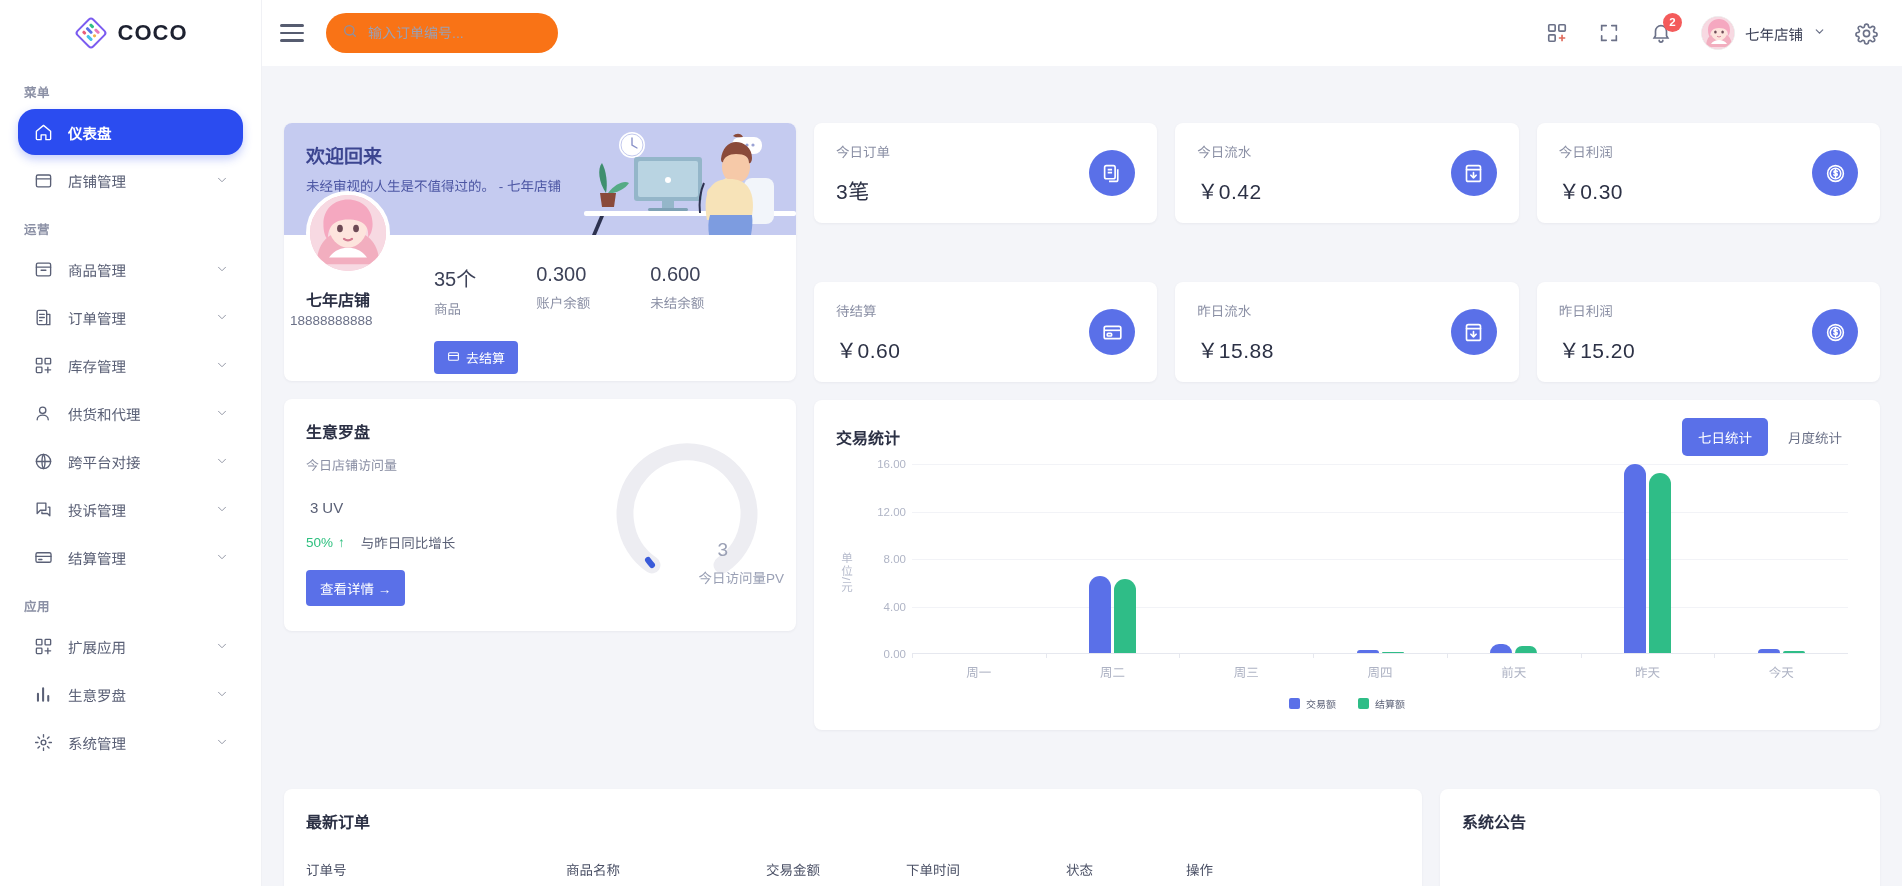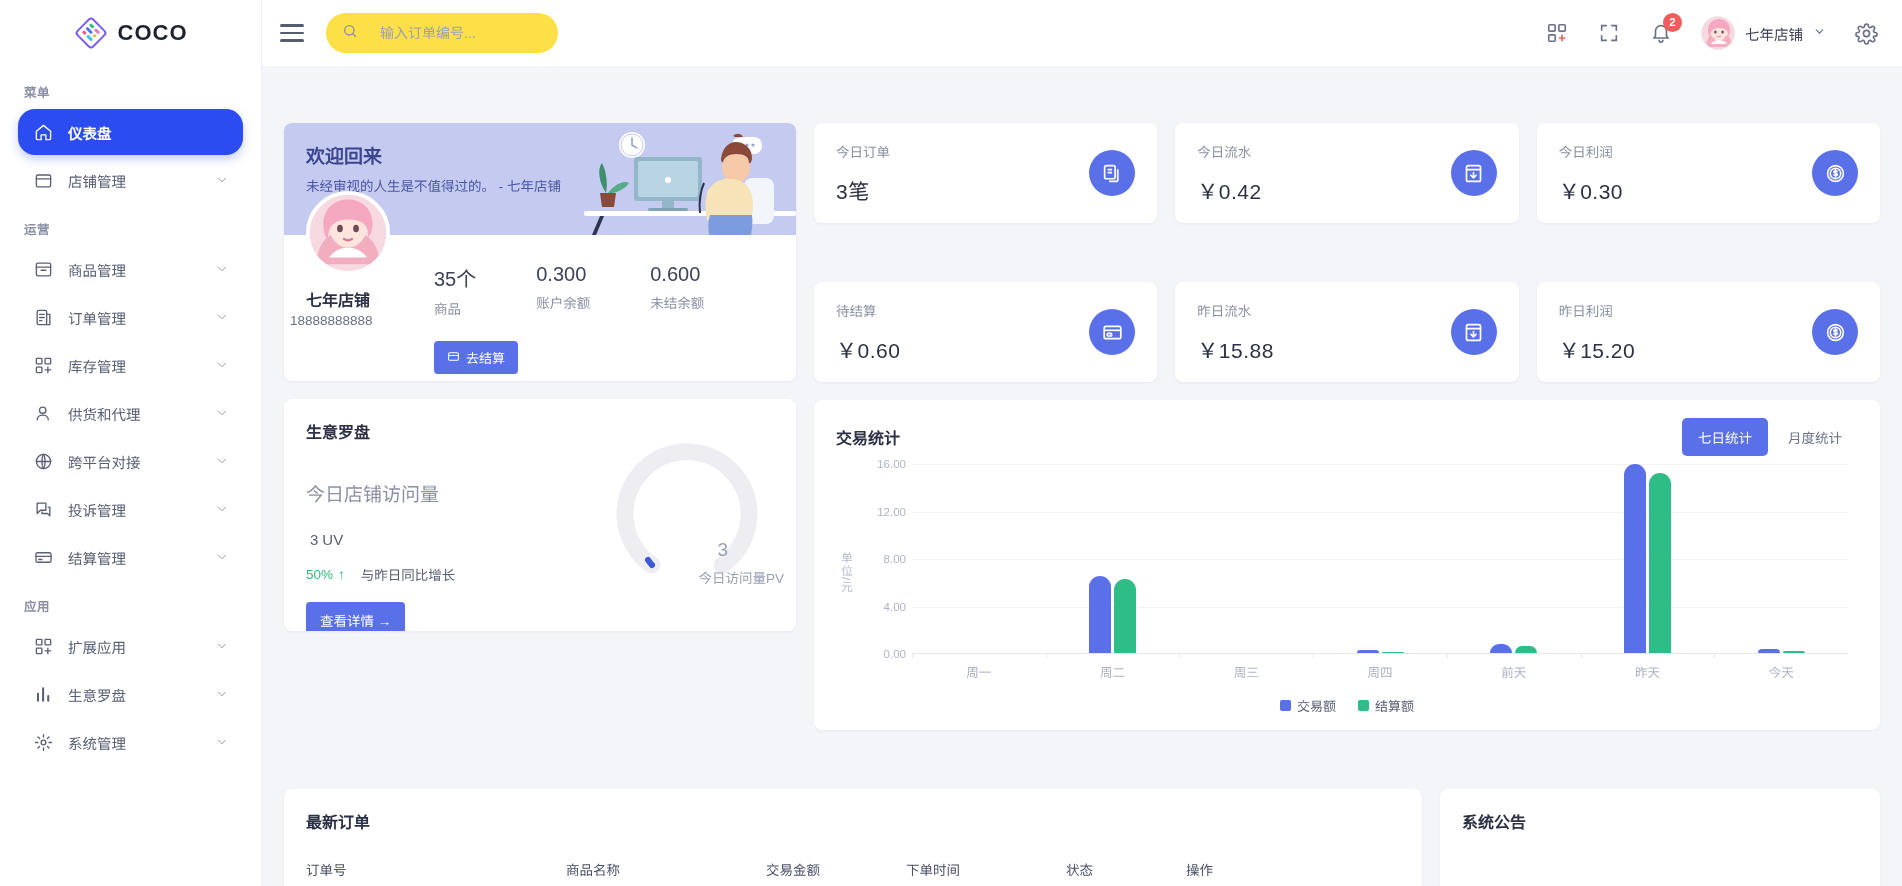--- a/index.html
+++ b/index.html
@@ -41,22 +41,22 @@
 
   
   .main { flex: 1 1 auto; height: 886px; display: flex; flex-direction: column; overflow: hidden; }
   .topbar {
     height: 66px; flex: 0 0 66px; background: #fff; display: flex; align-items: center;
     padding: 0 24px 0 18px;
   }
   .hamburger { width: 24px; height: 18px; display: flex; flex-direction: column; justify-content: space-between; cursor: pointer; }
   .hamburger i { display: block; height: 2.6px; background: #565c70; border-radius: 2px; }
   .search-wrap {
-    margin-left: 22px; width: 232px; height: 40px; background: #fde047; border-radius: 20px;
-    display: flex; align-items: center; padding: 0 16px; gap: 22px;
+    margin-left: 22px; width: 232px; height: 40px; background: #f97316; border-radius: 20px;
+    display: flex; align-items: center; padding: 0 16px; gap: 10px;
   }
   .search-wrap input {
     border: none; outline: none; background: transparent; font-size: 14px; color: #3d4258;
     width: 100%; font-family: inherit;
   }
   .search-wrap input::placeholder { color: #9aa0b5; }
   .topbar-spacer { flex: 1 1 auto; }
   .topbar-icons { display: flex; align-items: center; gap: 28px; }
   .tb-icon { cursor: pointer; position: relative; display: flex; align-items: center; justify-content: center; width: 24px; height: 24px; }
   .badge {
@@ -97,21 +97,21 @@
   .stat-lbl { font-size: 13.5px; color: #8b90a5; margin-top: 6px; }
   .btn-settle {
     position: absolute; left: 150px; top: 106px; background: #5a70e8; color: #fff;
     border: none; border-radius: 4px; padding: 7px 13px; font-size: 13px; cursor: pointer;
     display: inline-flex; align-items: center; gap: 6px; font-family: inherit;
   }
 
   
   .compass { height: 232px; margin-top: 18px; padding: 20px 22px; position: relative; overflow: hidden; }
   .card-title { font-size: 16px; font-weight: 700; color: #2c3145; }
-  .compass-sub { font-size: 19px; color: #8b90a5; margin-top: 36px; }
+  .compass-sub { font-size: 13px; color: #8b90a5; margin-top: 12px; }
   .compass-big { margin-top: 12px; font-size: 30px; font-weight: 700; color: #2c3145; }
   .compass-big span { font-size: 15px; font-weight: 400; color: #5a6076; margin-left: 4px; }
   .compass-trend { margin-top: 12px; font-size: 13.5px; color: #5a6076; display: flex; align-items: center; gap: 16px; }
   .trend-up { color: #2ec07f; display: inline-flex; gap: 5px; align-items: center; }
   .btn-detail {
     margin-top: 18px; background: #5a70e8; color: #fff; border: none; border-radius: 4px;
     padding: 8px 14px; font-size: 13.5px; cursor: pointer; font-family: inherit;
   }
   .gauge { position: absolute; right: 34px; top: 38px; width: 150px; height: 150px; }
   .gauge-val {
@@ -152,21 +152,21 @@
   .axis-line { position: absolute; left: 0; right: 0; bottom: 0; height: 1px; background: #e6e8ef; }
   .bars { position: absolute; left: 0; right: 0; bottom: 1px; top: 0; display: flex; }
   .bgroup { flex: 1 1 0; display: flex; align-items: flex-end; justify-content: center; gap: 3px; position: relative; height: 100%; }
   .bgroup::after { content:""; position:absolute; left:0; bottom:-5px; width:1px; height:5px; background:#e6e8ef; }
   .bar { width: 22px; border-radius: 11px 11px 0 0; }
   .bar.blue { background: #5a70e8; }
   .bar.green { background: #2fbd87; }
   .x-labels { position: absolute; left: 76px; right: 10px; top: 198px; display: flex; }
   .x-lab { flex: 1 1 0; text-align: center; font-size: 12.5px; color: #aeb3c4; }
   .legend { position: absolute; left: 0; right: 0; top: 232px; display: flex; justify-content: center; gap: 22px; }
-  .leg-item { display: flex; align-items: center; gap: 6px; font-size: 13px; color: #5a6076; cursor: pointer; }
+  .leg-item { display: flex; align-items: center; gap: 6px; font-size: 10px; color: #5a6076; cursor: pointer; }
   .leg-swatch { width: 11px; height: 11px; border-radius: 2px; }
 
   
   .bottom { margin-top: 18px; display: flex; gap: 18px; }
   .orders-card { flex: 1 1 auto; padding: 20px 22px 0 22px; height: 120px; overflow: hidden; }
   .notice-card { width: 440px; flex: 0 0 440px; padding: 20px 22px 0 22px; height: 120px; overflow: hidden; }
   .tbl-head { display: flex; margin-top: 26px; padding-bottom: 10px; border-bottom: 1px solid #eef0f4; }
   .th { font-size: 13.5px; color: #4b5166; font-weight: 400; }
 </style>
 </head>

